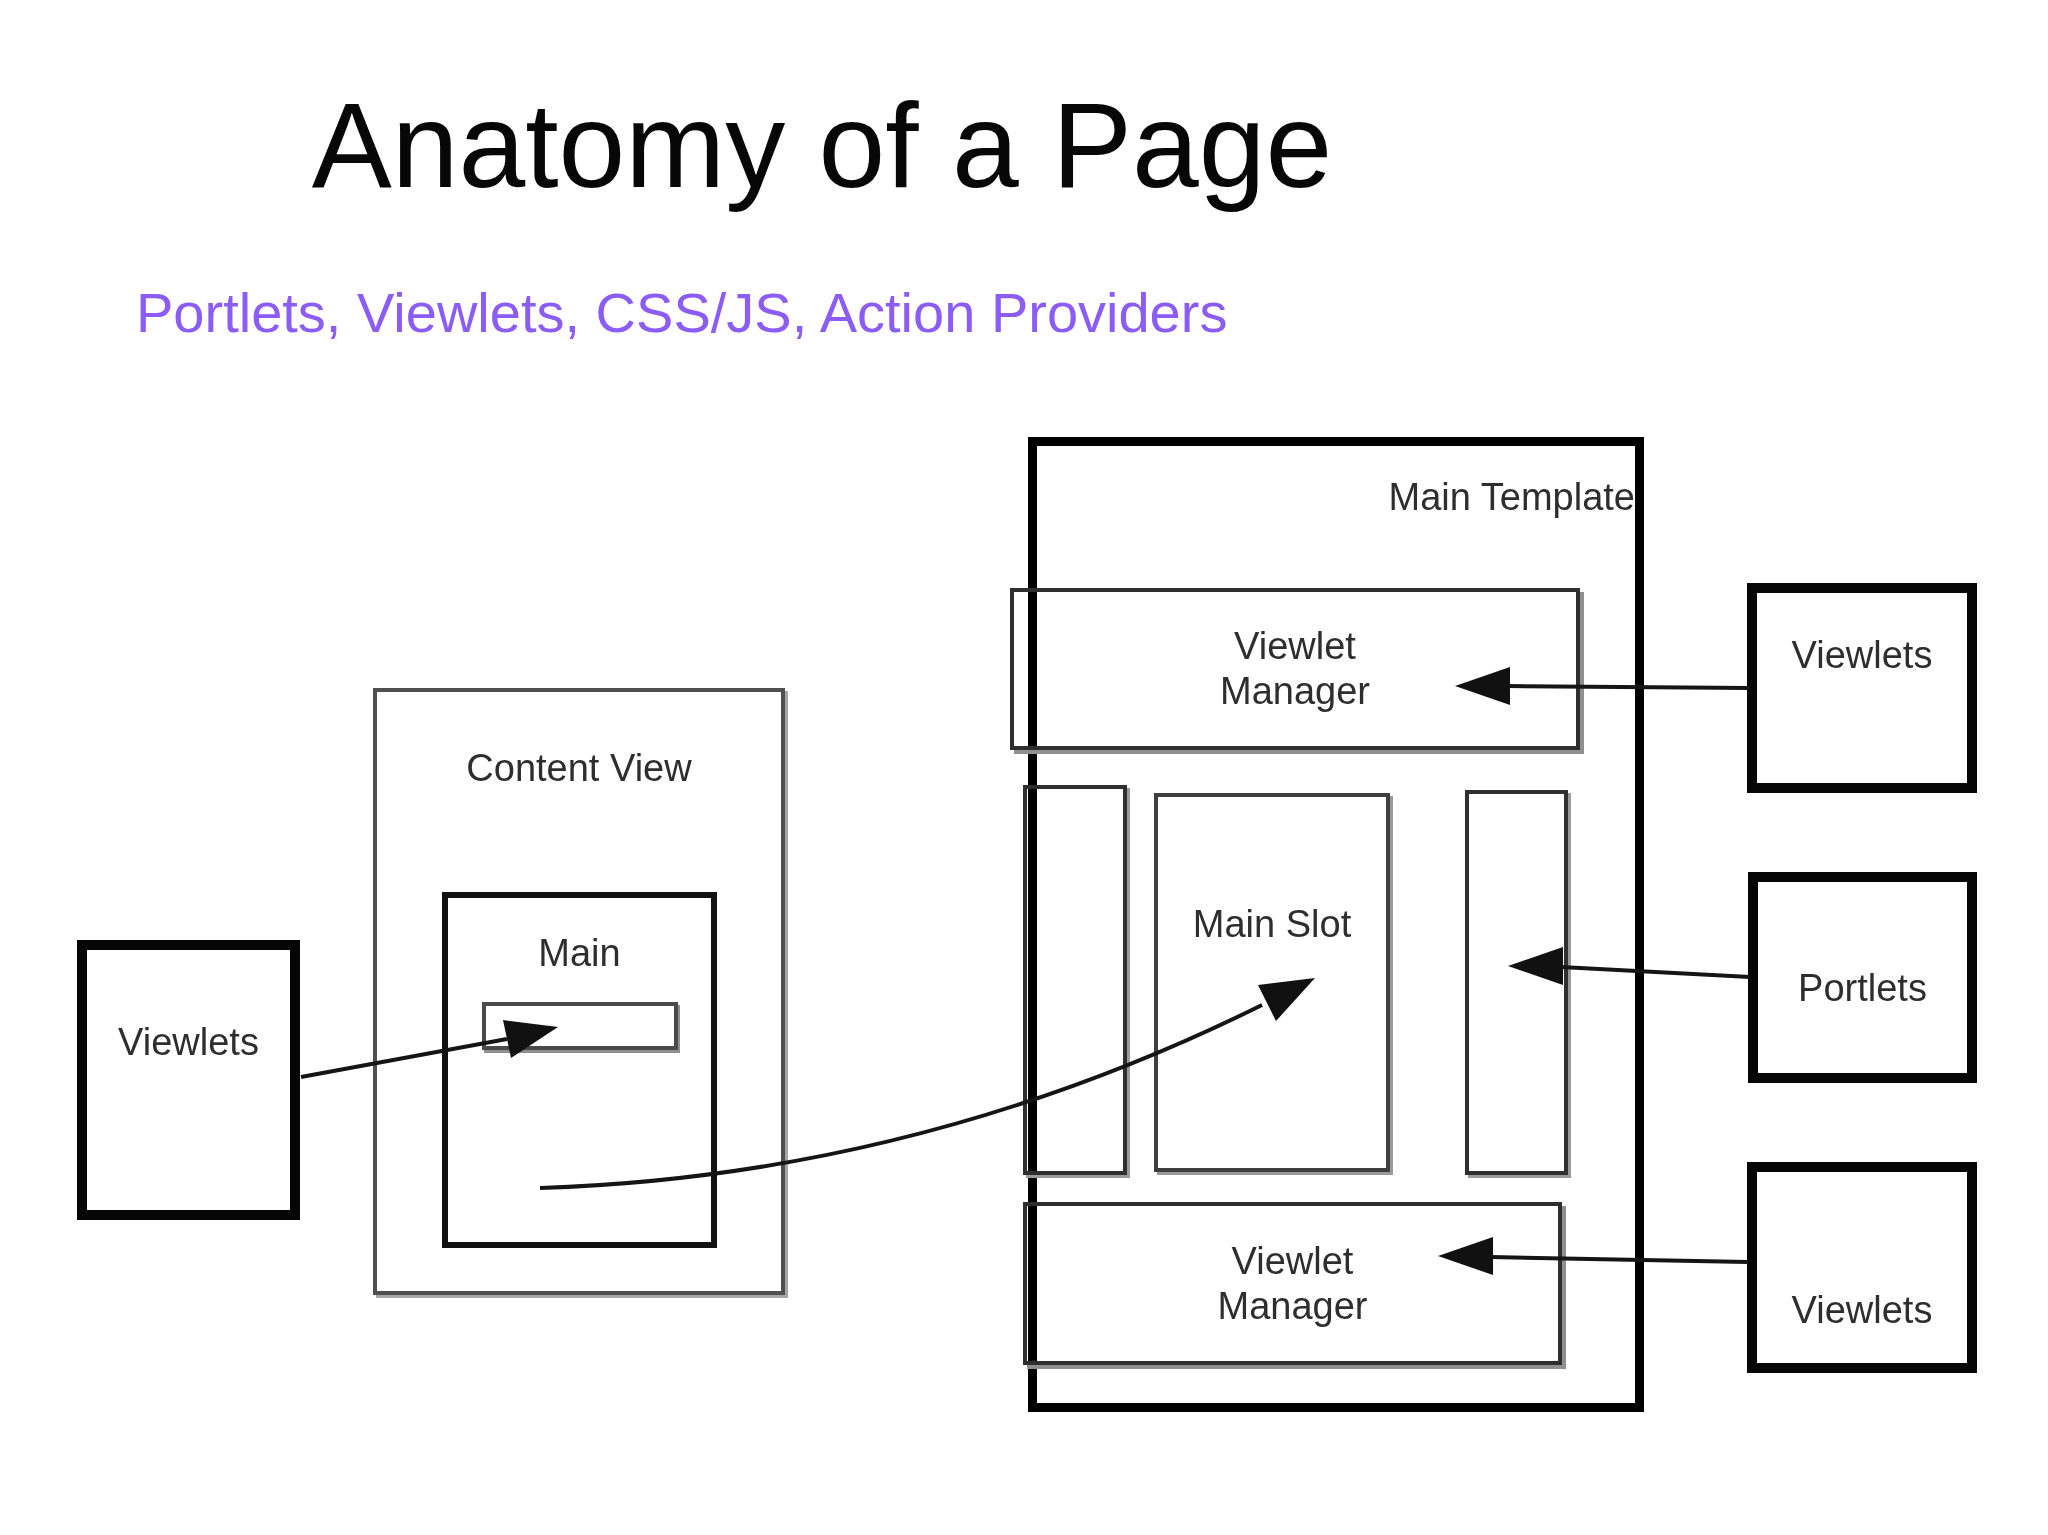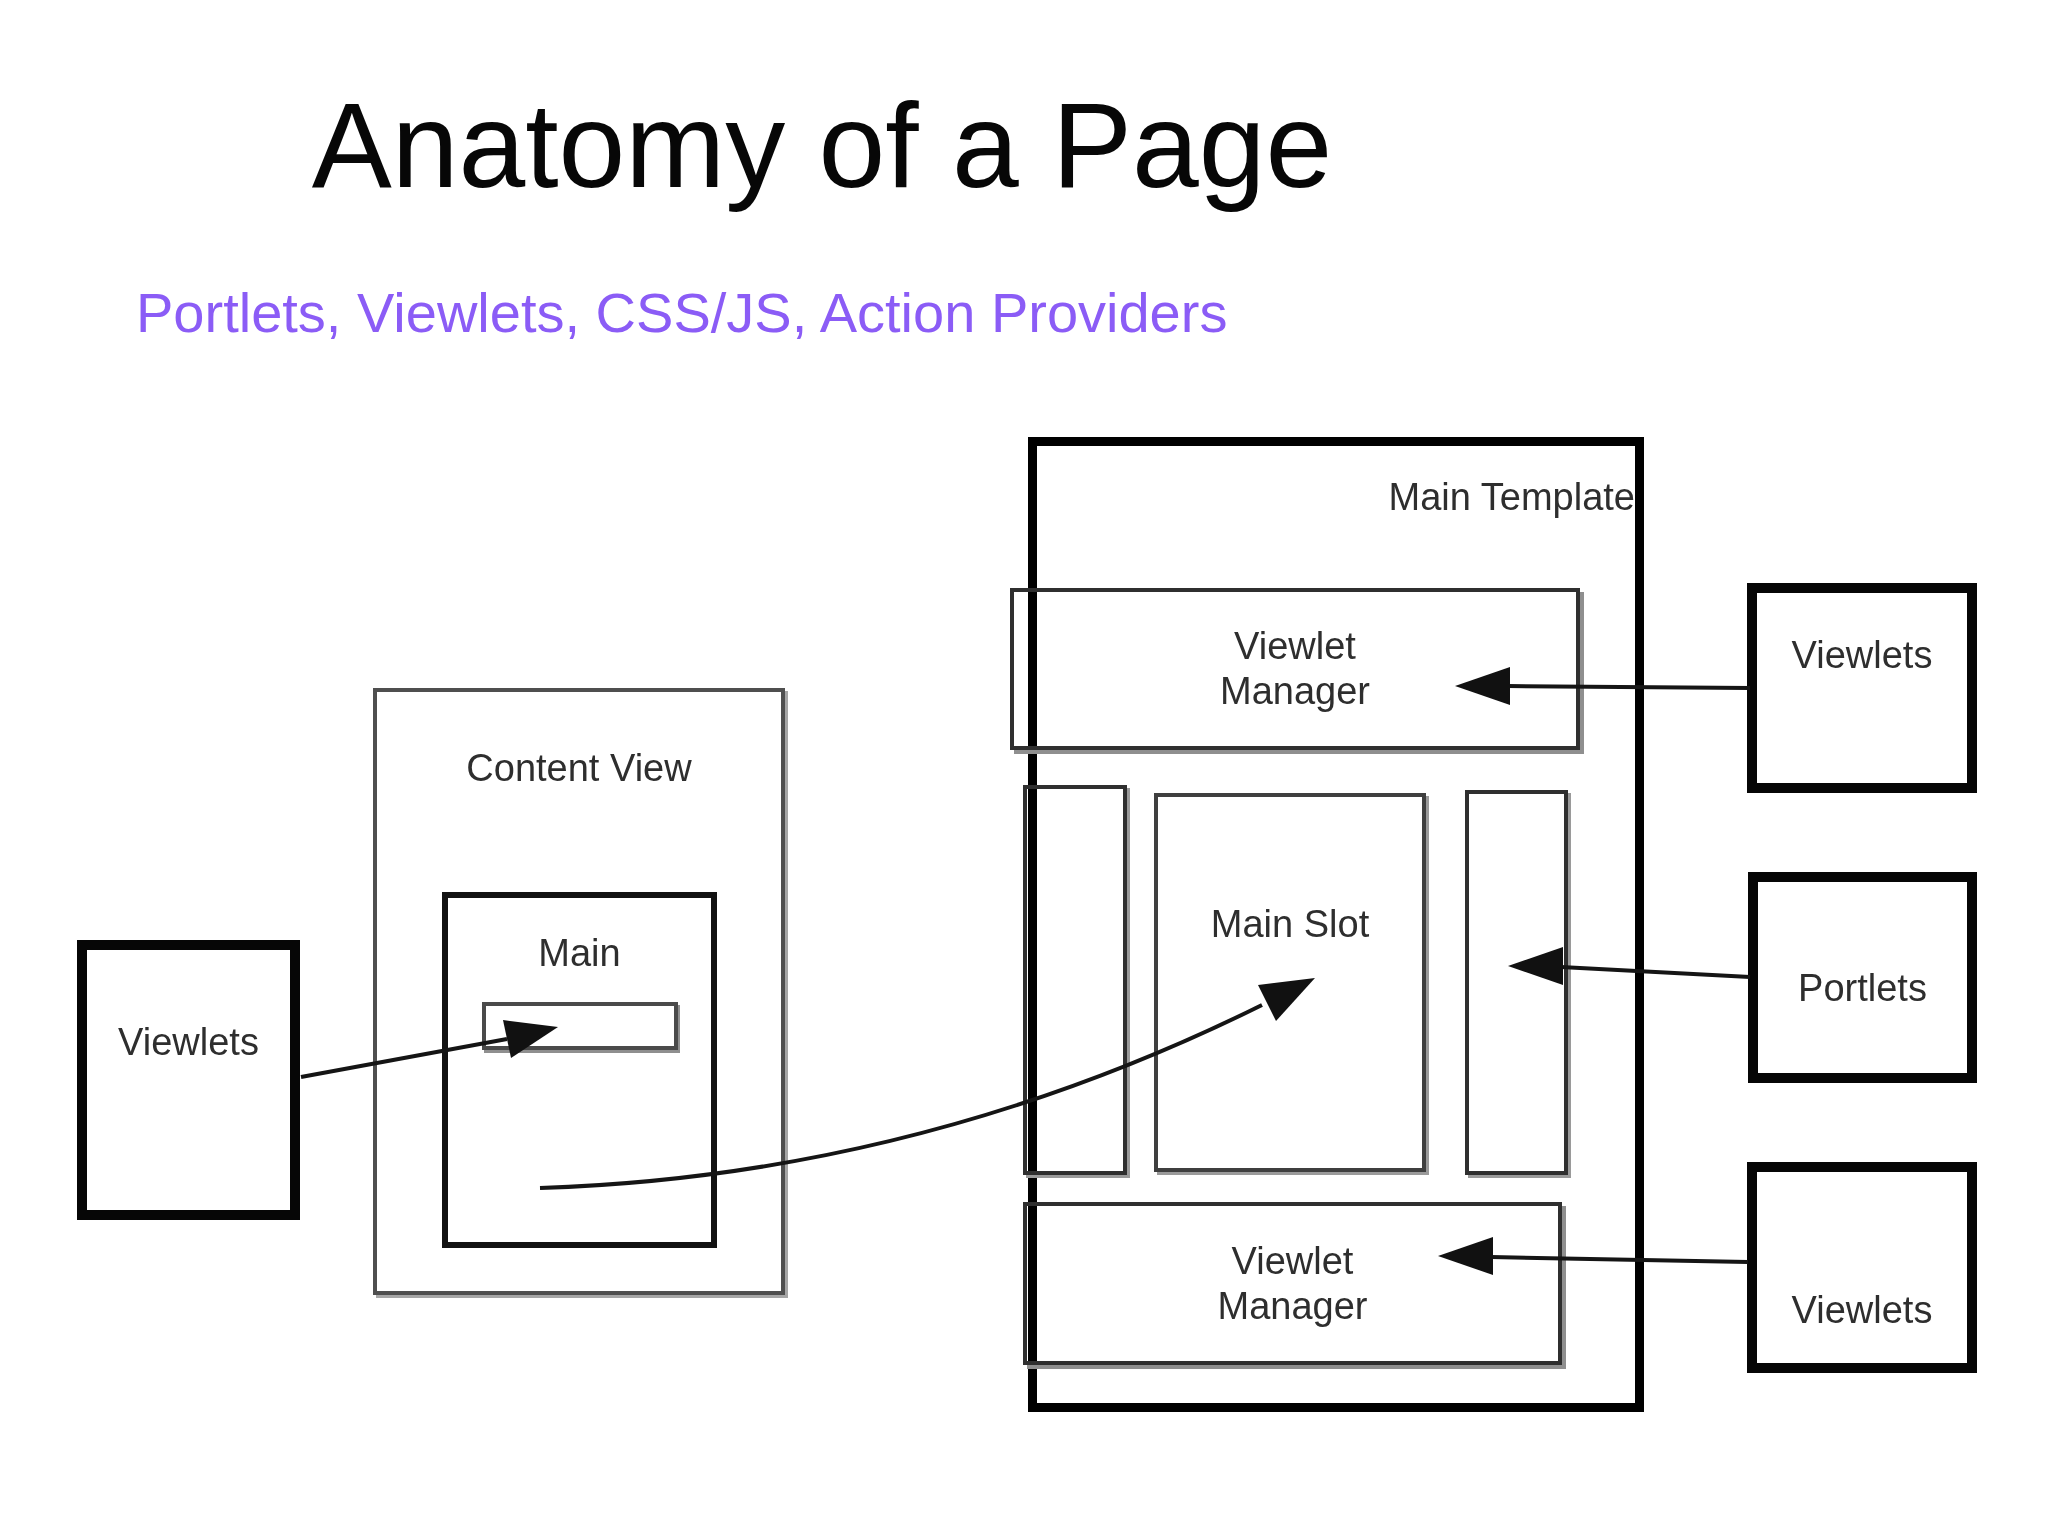--- a/index.html
+++ b/index.html
@@ -67,21 +67,21 @@
     border:4px solid #2f2f2f;
     box-shadow:4px 4px 0 #8f8f8f;
     display:flex;justify-content:center;align-items:center;
   }
   #col-left{
     left:1023px;top:785px;width:104px;height:390px;
     border:4px solid #2f2f2f;
     box-shadow:3px 3px 0 #9a9a9a;
   }
   #main-slot{
-    left:1154px;top:793px;width:272px;height:379px;
+    left:1154px;top:793px;width:236px;height:379px;
     border:4px solid #3f3f3f;
     box-shadow:3px 3px 0 #9a9a9a;
     display:flex;justify-content:center;align-items:flex-start;
   }
   #main-slot .lbl{padding-top:105px;}
   #col-right{
     left:1465px;top:790px;width:103px;height:385px;
     border:4px solid #2f2f2f;
     box-shadow:3px 3px 0 #9a9a9a;
   }

